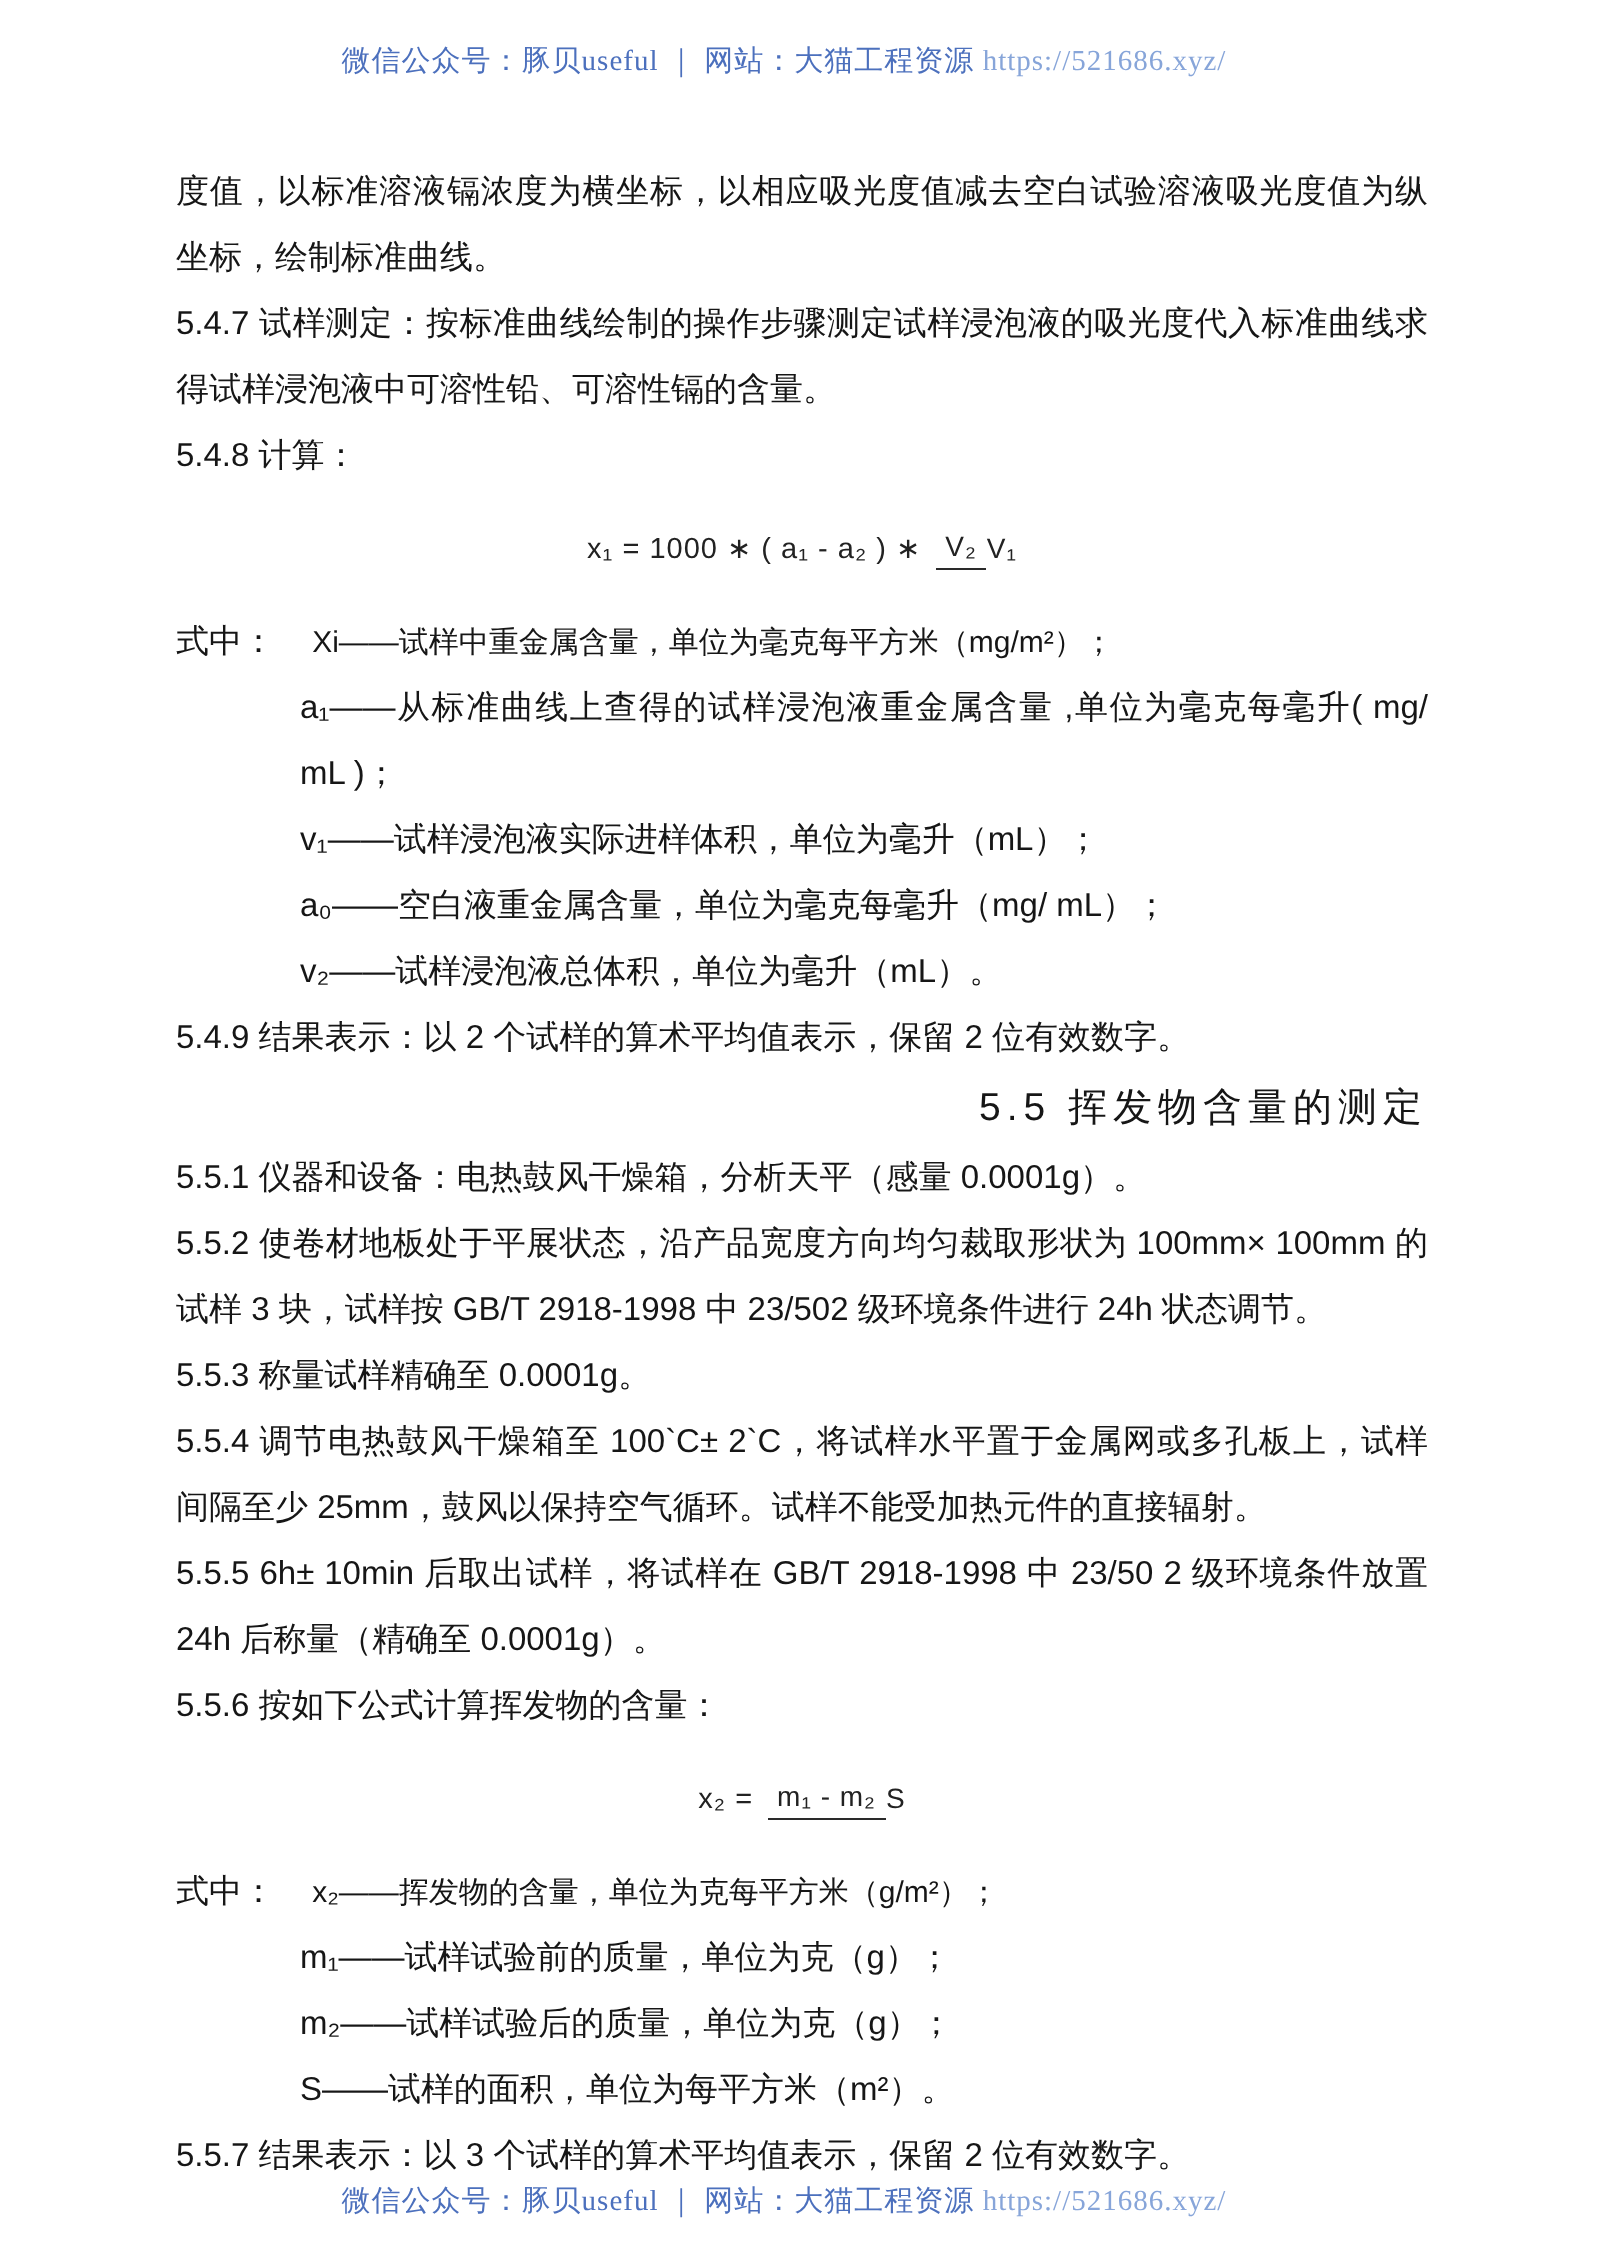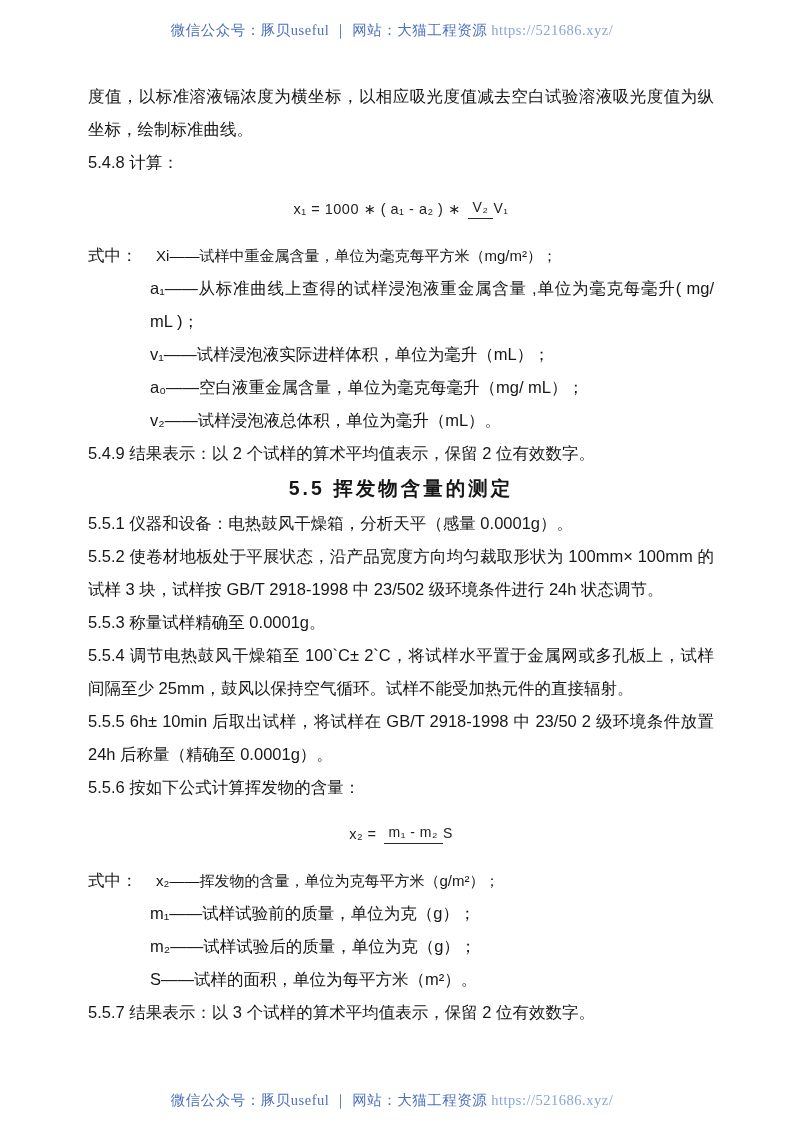--- a/index.html
+++ b/index.html
@@ -26,22 +26,22 @@
   .content {
     position:absolute;
     left:88px; width:626px; top:80px;
     font-size:16.5px;
     line-height:33px;
     font-weight:500;
     text-align:justify;
   }
   .content p { margin:0; padding:0; }
   .section-heading {
-    text-align:center;
-    font-weight:bold;
+    text-align:right;
+    font-weight:normal;
     font-size:19.5px;
     letter-spacing:3px;
     line-height:35px;
     margin:1px 0 !important;
   }
   .formula {
     display:flex;
     align-items:center;
     justify-content:center;
     height:46px;
@@ -72,20 +72,21 @@
   <div class="watermark header">
     <span>微信公众号：豚贝useful ｜ 网站：大猫工程资源</span>
     <span> </span>
     <span class="url">https://521686.xyz/</span>
   </div>
 
   <div class="content">
 
     <p>度值，以标准溶液镉浓度为横坐标，以相应吸光度值减去空白试验溶液吸光度值为纵坐标，绘制标准曲线。</p>
 
+    <p>5.4.7 试样测定：按标准曲线绘制的操作步骤测定试样浸泡液的吸光度代入标准曲线求得试样浸泡液中可溶性铅、可溶性镉的含量。</p>
 
     <p>5.4.8 计算：</p>
 
     <div class="formula">
       <span class="lhs">x₁ = 1000 ∗ ( a₁ - a₂ ) ∗</span>
       <span class="frac">
         <span class="num">V₂</span>
         <span class="den">V₁</span>
       </span>
     </div>

